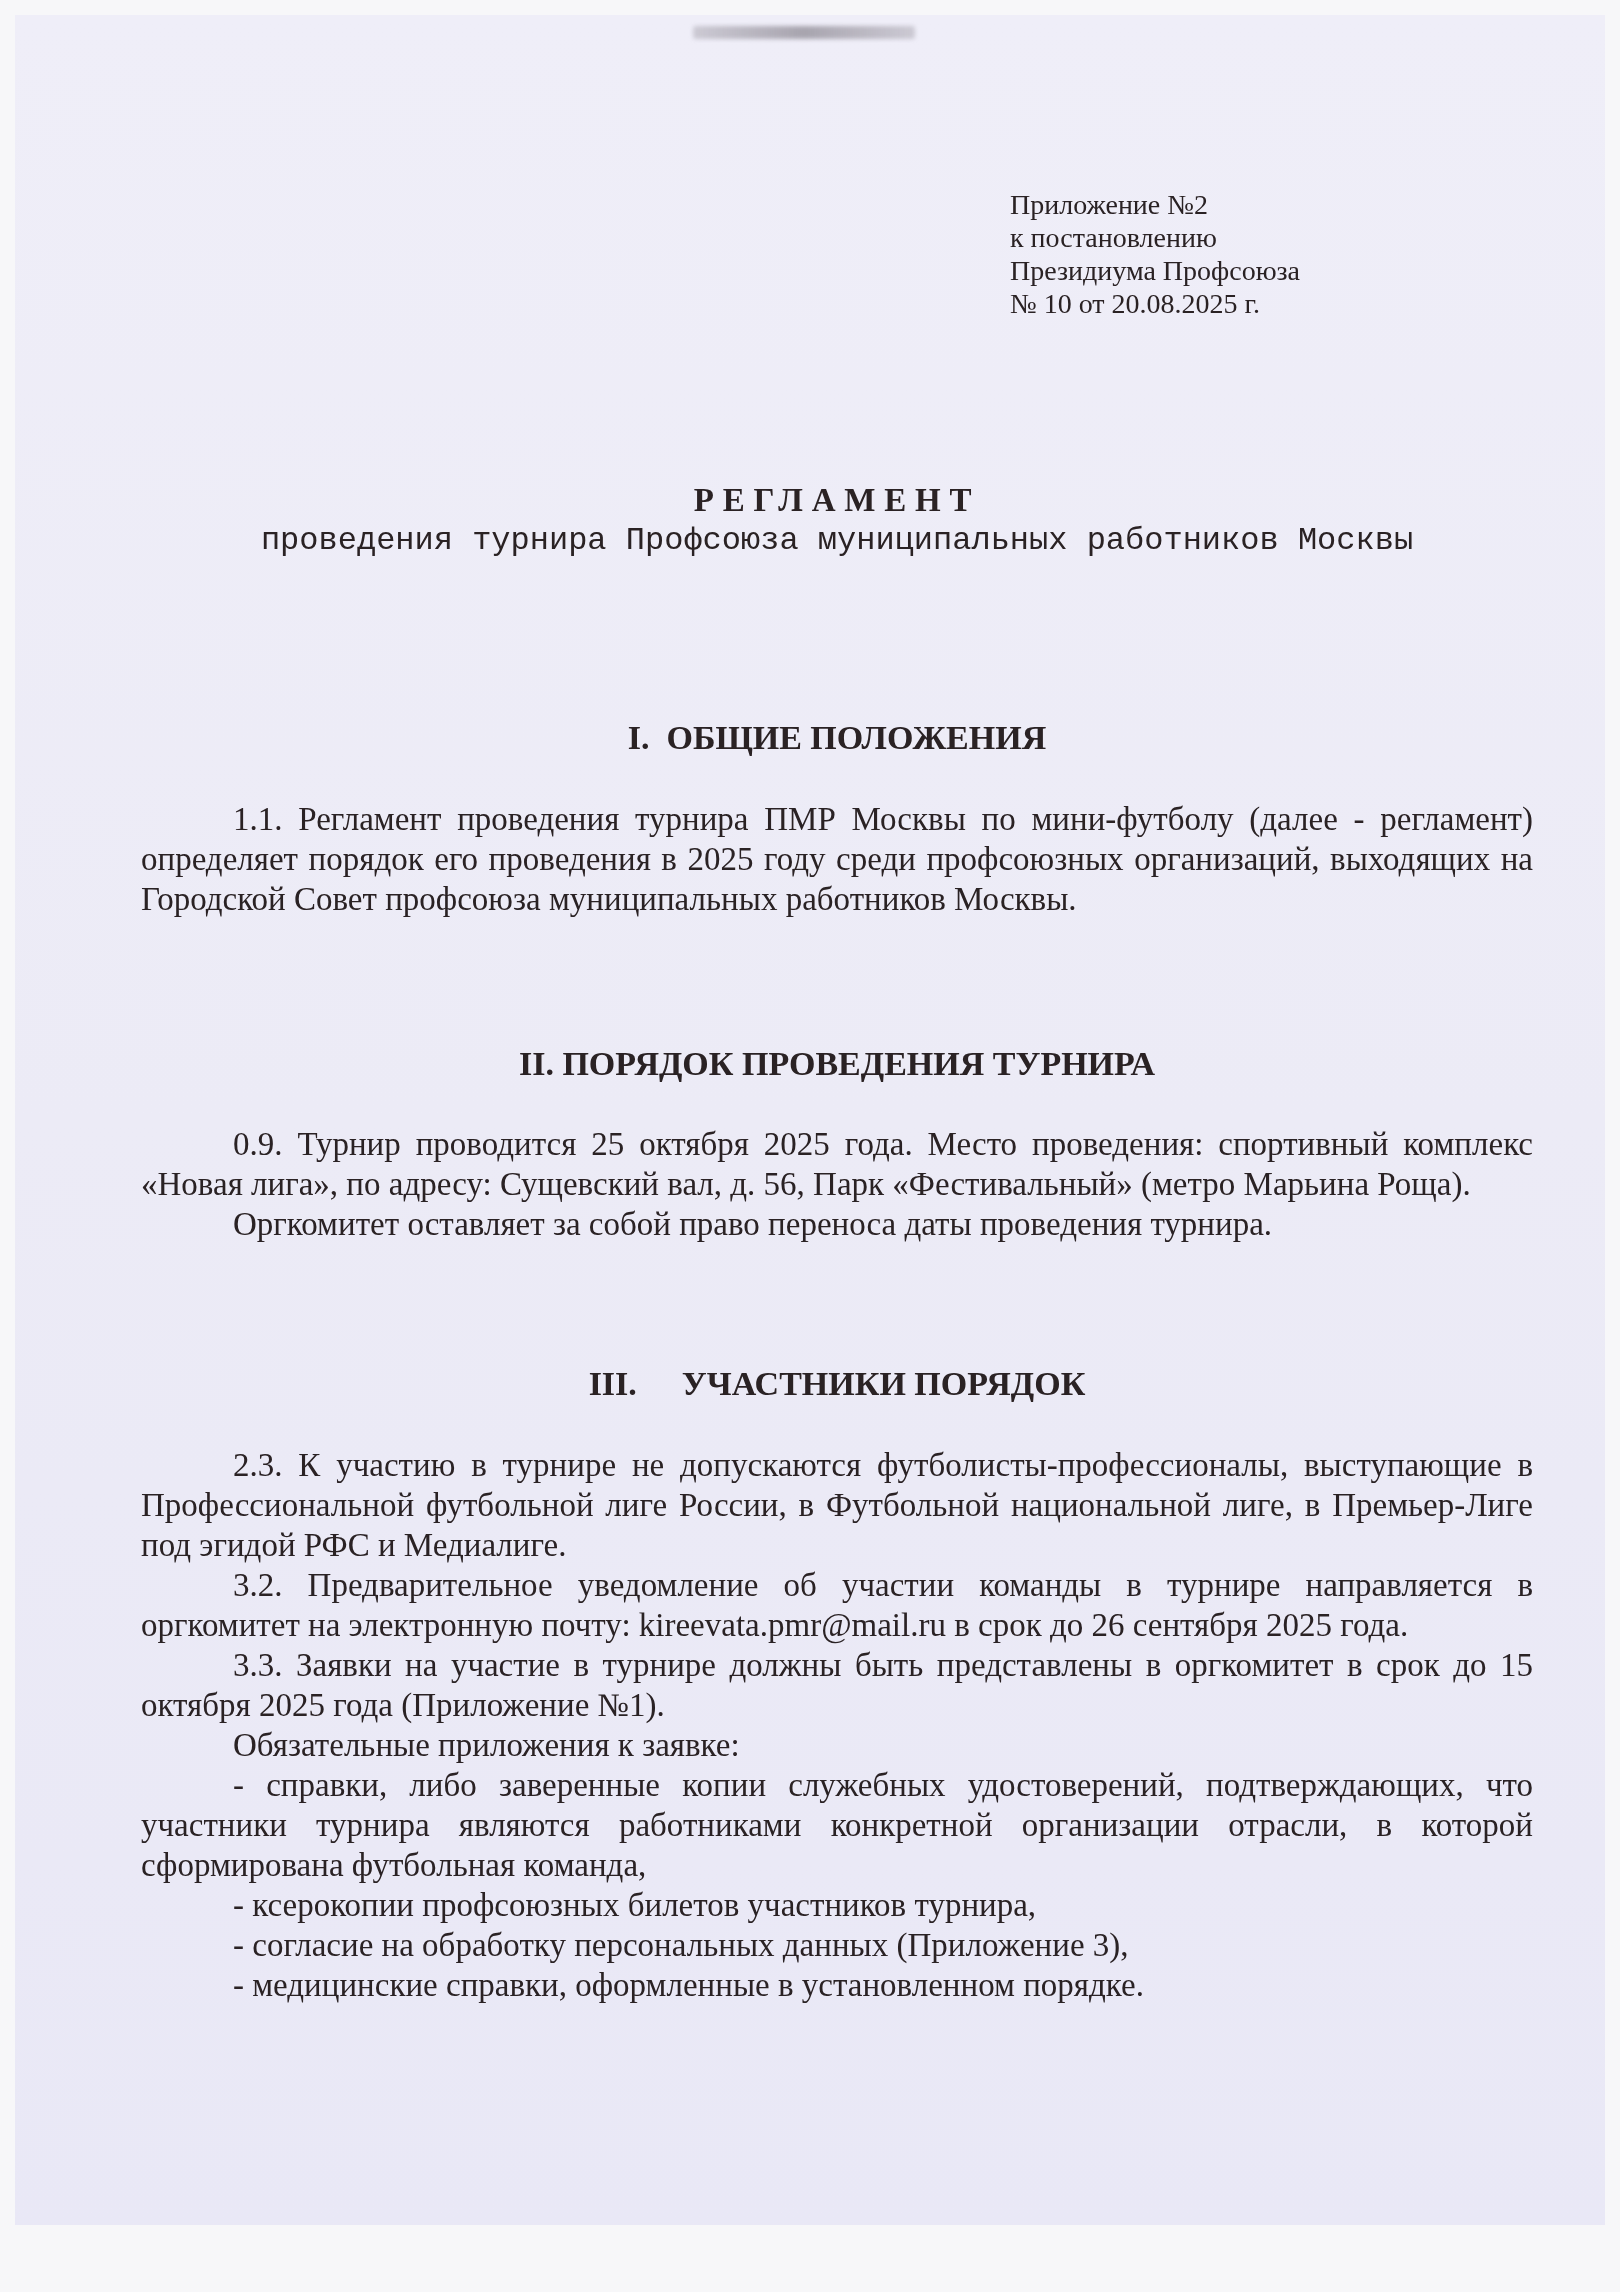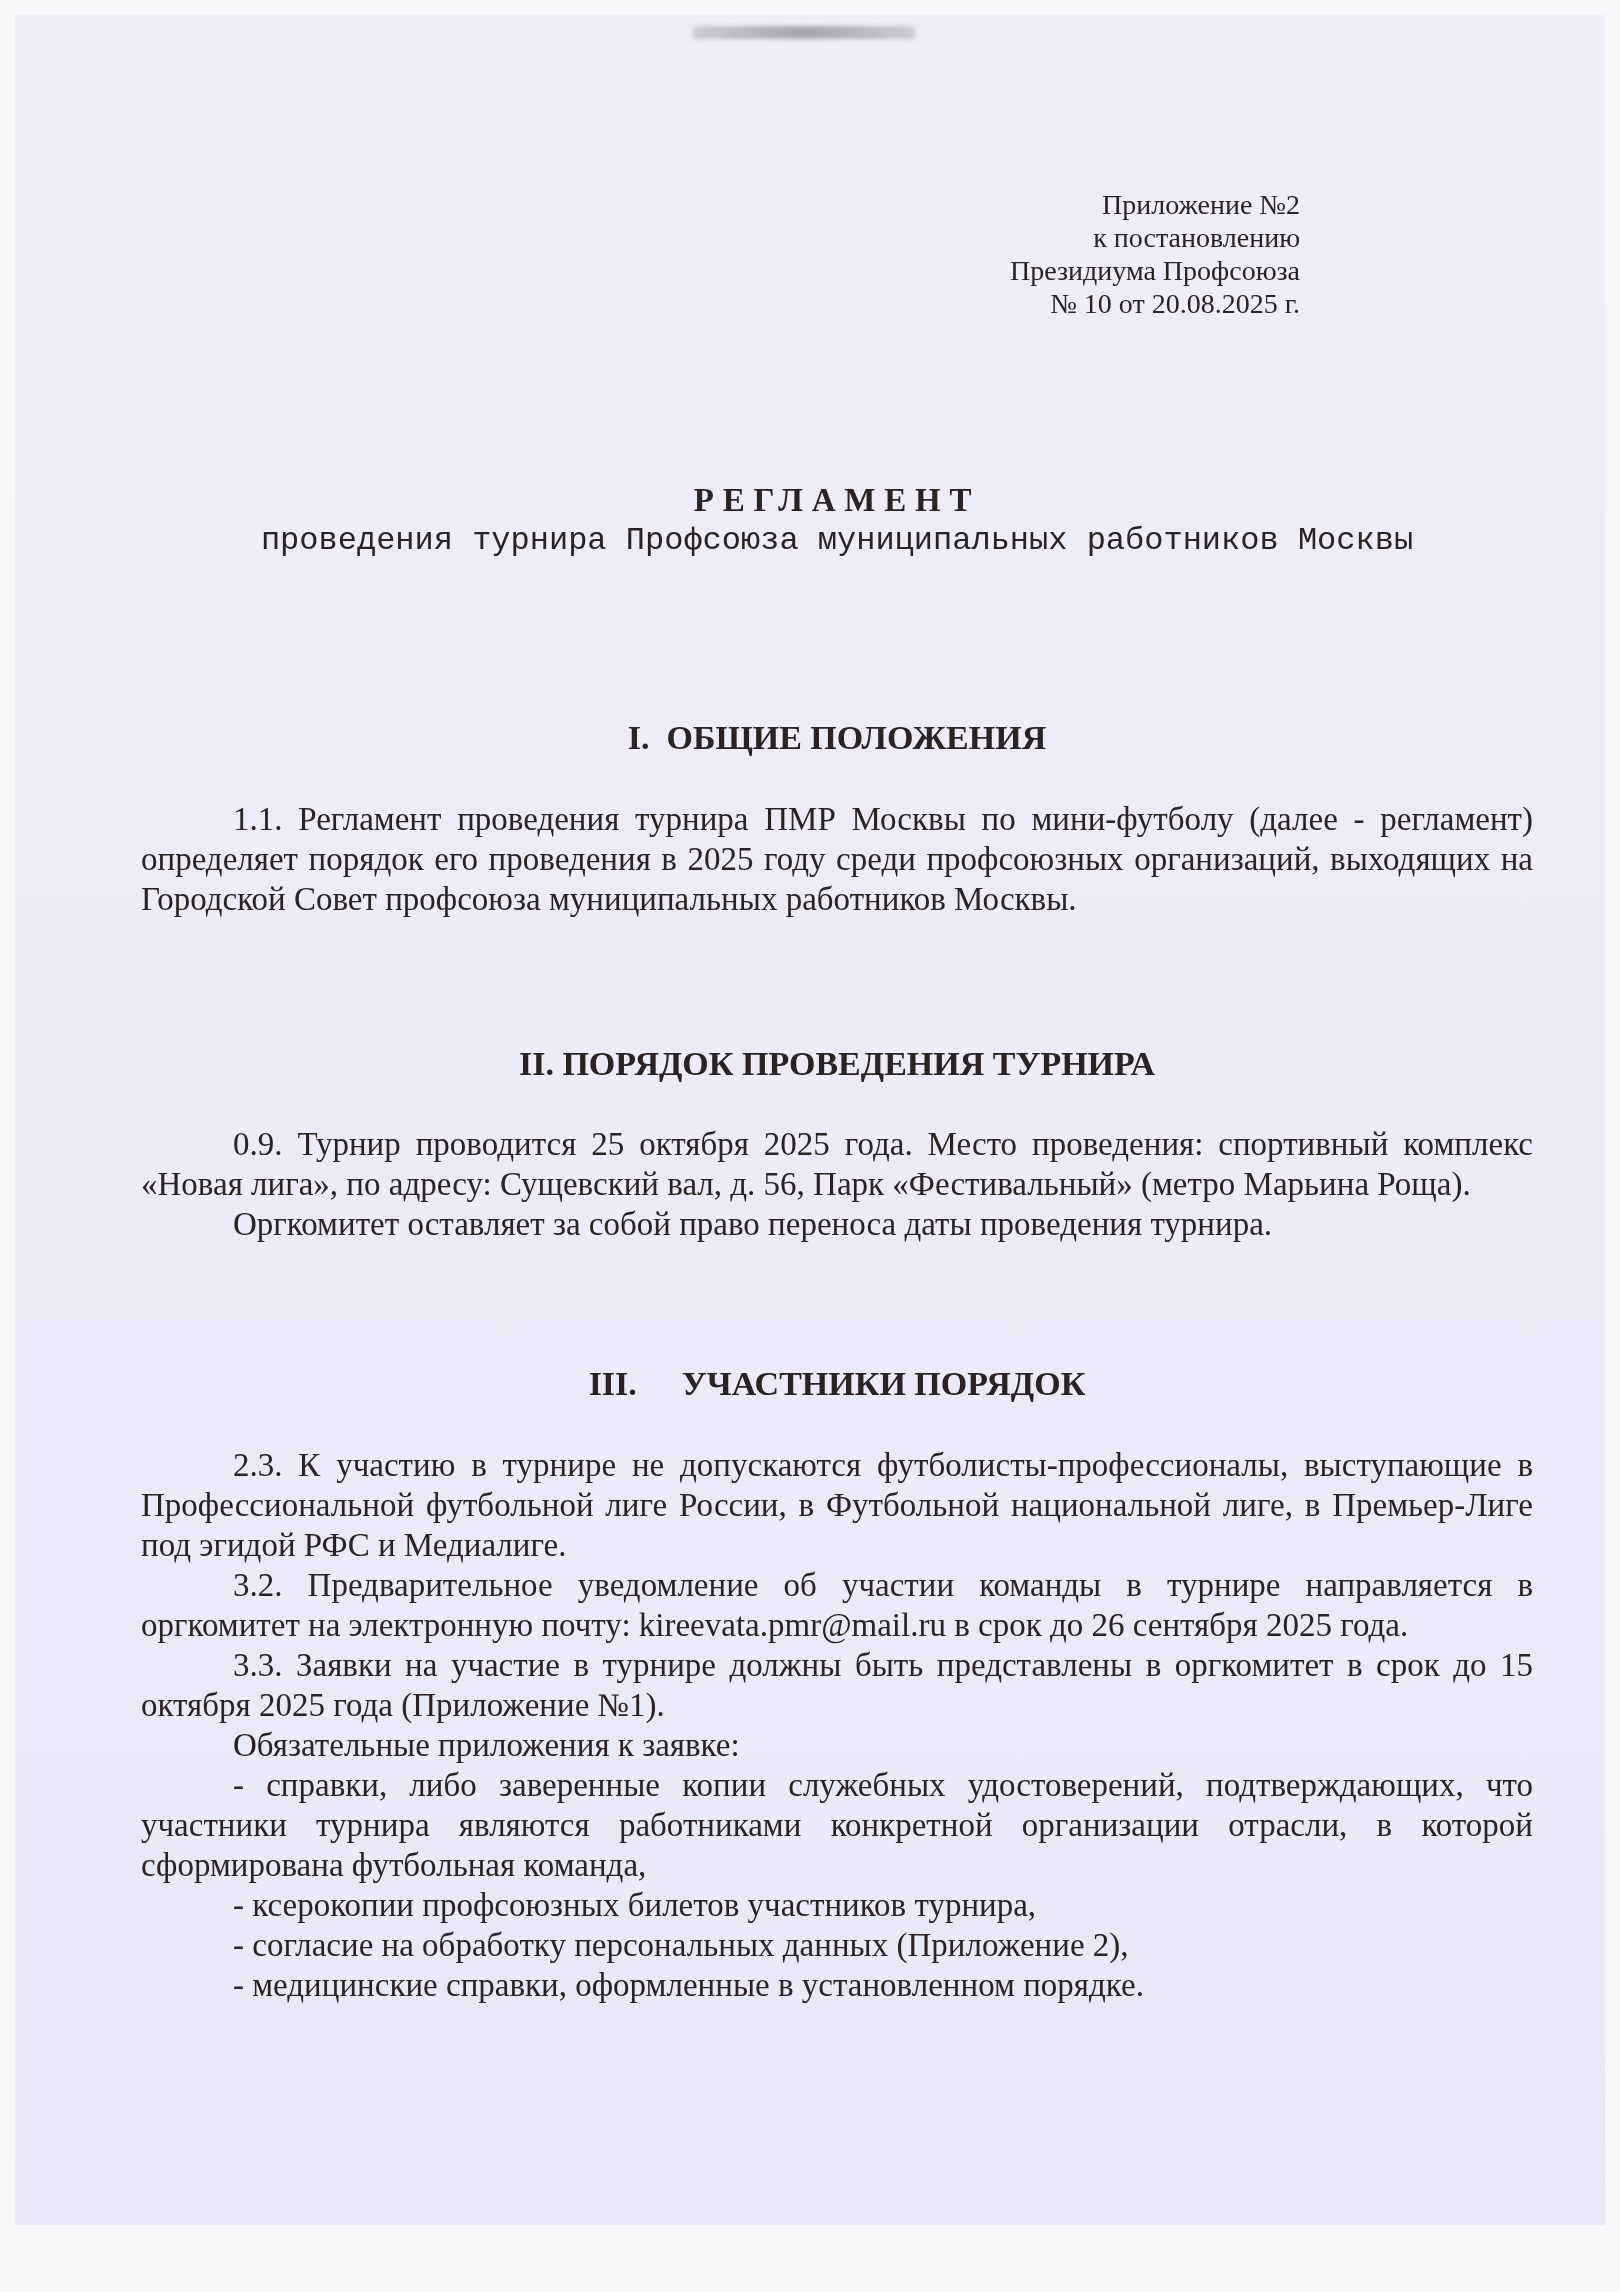--- a/index.html
+++ b/index.html
@@ -10,21 +10,21 @@
   .paper {
     position:absolute; left:14.7px; top:14.7px; width:1590px; height:2210px;
     background:linear-gradient(180deg,#efeef8 0%,#ecebf6 50%,#e9e8f6 100%);
   }
   .scan-mark {
     position:absolute; left:693px; top:25.5px; width:222px; height:13.7px;
     background:linear-gradient(90deg,rgba(140,135,145,0.35),rgba(120,115,125,0.6),rgba(140,135,145,0.35));
     filter:blur(2px); border-radius:2.9px;
   }
   .approval {
-    position:absolute; left:1010px; top:188px; font-size:28px; line-height:33px;text-align:right;
+    position:absolute; left:1010px; top:188px; font-size:28px; line-height:33px;
   }
   .approval div { white-space:nowrap; }
   .title-block { position:absolute; left:141px; width:1392px; top:480px; text-align:center; }
   .title-main { font-weight:bold; font-size:33px; letter-spacing:8.8px; line-height:41px; }
   .title-sub { font-size:32px; line-height:40px;font-family:Liberation Mono, monospace; }
   .section-head {
     position:absolute; left:141px; width:1392px; text-align:center;
     font-weight:bold; font-size:34px; line-height:39px;
   }
   .para {
@@ -71,16 +71,16 @@
 <div class="section-head" style="top:1364px;">
   <span>III.</span><span class="gap"></span><span>УЧАСТНИКИ ПОРЯДОК</span>
 </div>
 <div class="para" style="top:1445px;">
   <p>2.3. К участию в турнире не допускаются футболисты-профессионалы, выступающие в Профессиональной футбольной лиге России, в Футбольной национальной лиге, в Премьер-Лиге под эгидой РФС и Медиалиге.</p>
   <p><span>3.2. Предварительное уведомление об участии команды в турнире направляется в оргкомитет на электронную почту: </span><span>kireevata.pmr@mail.ru</span><span> в срок </span><b>до 26 сентября 2025 года</b><span>.</span></p>
   <p><span>3.3. Заявки на участие в турнире должны быть представлены в оргкомитет в срок </span><b>до 15 октября 2025 года</b><span> (Приложение №1).</span></p>
   <p>Обязательные приложения к заявке:</p>
   <p>- справки, либо заверенные копии служебных удостоверений, подтверждающих, что участники турнира являются работниками конкретной организации отрасли, в которой сформирована футбольная команда,</p>
   <p>- ксерокопии профсоюзных билетов участников турнира,</p>
-  <p>- согласие на обработку персональных данных (Приложение 2),</p>
+  <p>- согласие на обработку персональных данных (Приложение 3),</p>
   <p>- медицинские справки, оформленные в установленном порядке.</p>
 </div>
 
 
 </body></html>

